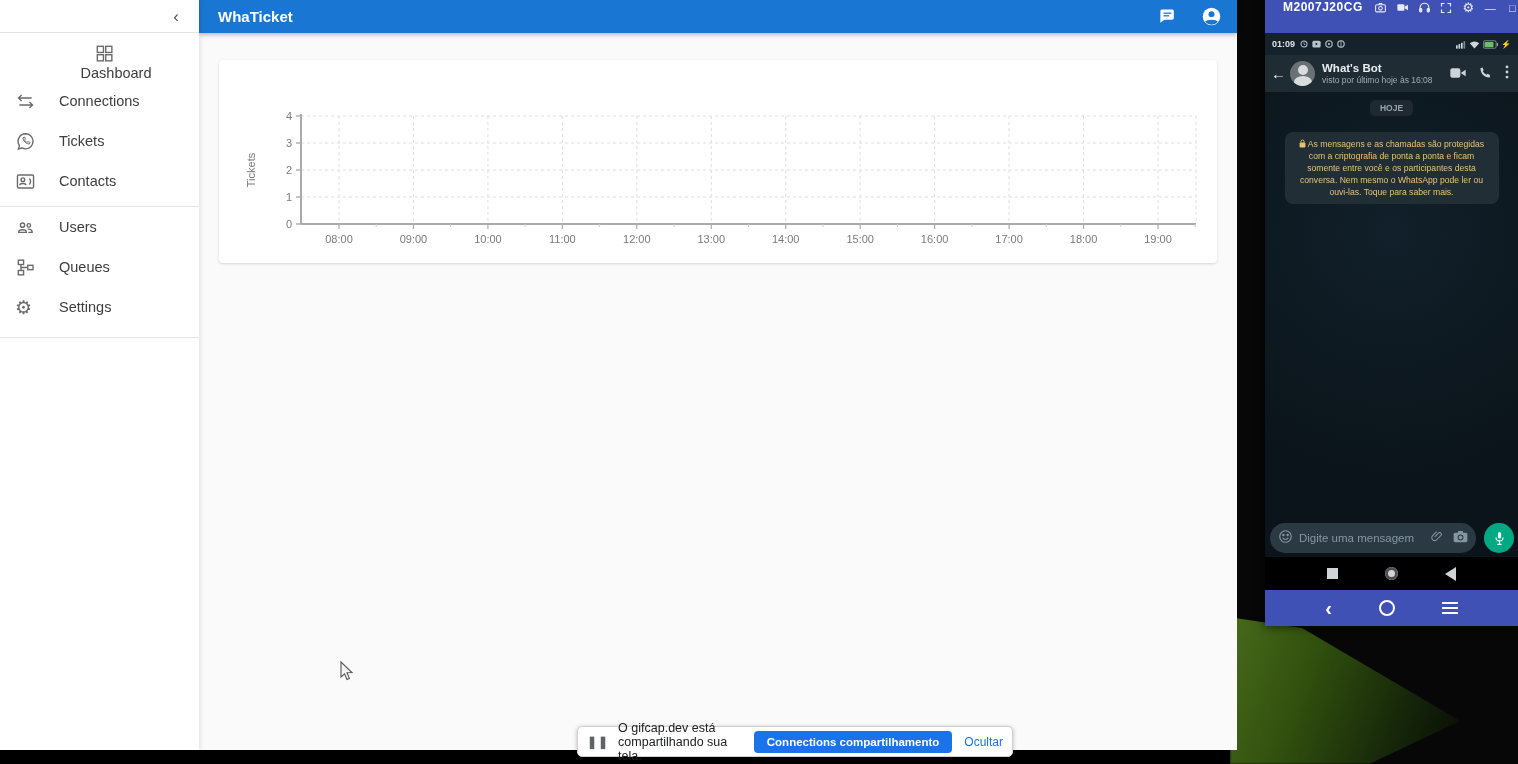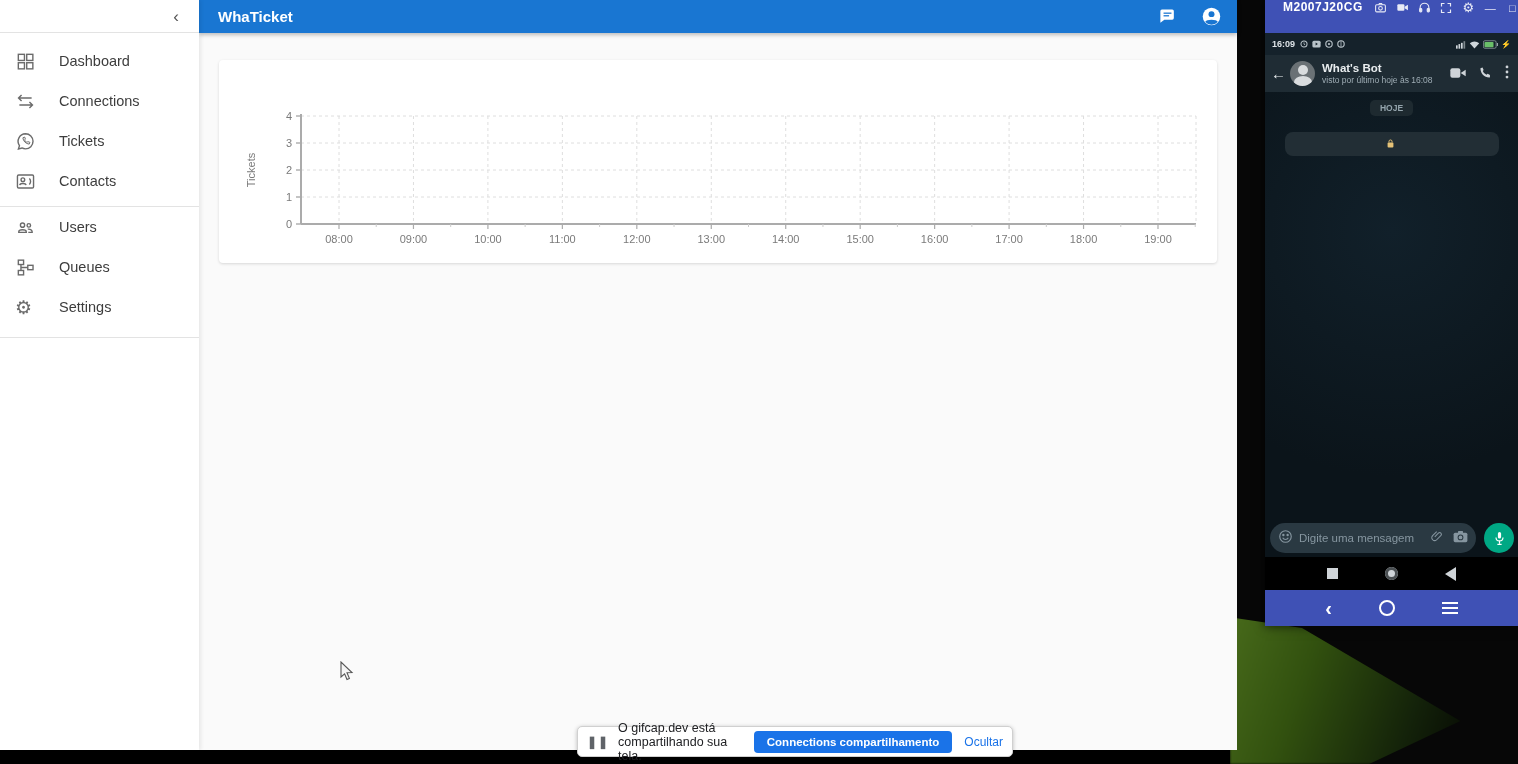--- a/index.html
+++ b/index.html
@@ -169,21 +169,21 @@
         </svg>
       </span>
     </span>
   </div>
 
   <div id="sidebar" class="abs">
     <div class="sb-header">
       <span class="sb-collapse">‹</span>
     </div>
 
-    <div class="sb-item" style="margin-top:8px;">
+    <div class="sb-item" style="margin-top:8px;flex-direction:column;">
       <span class="ic">
         <svg class="mi" viewBox="0 0 24 24">
           <rect x="3.8" y="3.8" width="7" height="7"></rect>
             <rect x="13.4" y="3.8" width="7" height="7"></rect>
           <rect x="3.8" y="13.4" width="7" height="7"></rect>
             <rect x="13.4" y="13.4" width="7" height="7"></rect>
         </svg>
       </span>
       <span class="lbl">Dashboard</span>
     </div>
@@ -378,21 +378,21 @@
       <span class="eib" style="font-size:13px;">⚙</span>
       <span class="eib">—</span>
       <span class="eib">□</span>
 
     </span>
   </div>
 
   <div id="phone">
 
     <div id="statusbar">
-      <span class="time">16:09</span>
+      <span class="time">01:09</span>
       <span class="sb-mini">
         <svg class="small-svg" width="8" height="8" viewBox="0 0 10 10">
             <circle cx="5" cy="5" r="3.8" fill="none" stroke="#b9c3c9" stroke-width="1.3"></circle>
             <path d="M5 3v2.2l1.5 1" stroke="#b9c3c9" stroke-width="1" fill="none"></path>
           </svg>
         <svg class="small-svg" width="9" height="8" viewBox="0 0 12 10">
             <rect x="0.5" y="0.5" width="11" height="9" rx="2" fill="#b9c3c9"></rect>
             <path d="M4.8 3l3 2-3 2z" fill="#15222b"></path>
           </svg>
         <svg class="small-svg" width="8" height="8" viewBox="0 0 10 10">
@@ -451,21 +451,21 @@
         </span>
       </span>
     </div>
 
     <div id="chat">
       <div class="date-chip">HOJE</div>
       <div class="e2e">
         <svg width="7" height="9" viewBox="0 0 10 13">
             <rect x="0.8" y="5" width="8.4" height="7.2" rx="1.4" fill="#e5c277"></rect>
             <path d="M2.8 5V3.6a2.2 2.2 0 0 1 4.4 0V5" fill="none" stroke="#e5c277" stroke-width="1.4"></path>
-          </svg>
+          </svg><span>As mensagens e as chamadas são protegidas com a criptografia de ponta a ponta e ficam somente entre você e os participantes desta conversa. Nem mesmo o WhatsApp pode ler ou ouvi-las. Toque para saber mais.</span>
       </div>
 
       <div id="input-row">
         <div class="input-pill">
           <span>
             <svg width="15" height="15" viewBox="0 0 24 24" fill="none" stroke="#8696a0" stroke-width="1.8">
               <circle cx="12" cy="12" r="9.2"></circle>
                 <circle cx="8.6" cy="9.6" r="1" fill="#8696a0"></circle>
                 <circle cx="15.4" cy="9.6" r="1" fill="#8696a0"></circle>
                 <path d="M7.5 14a5 5 0 0 0 9 0"></path>

